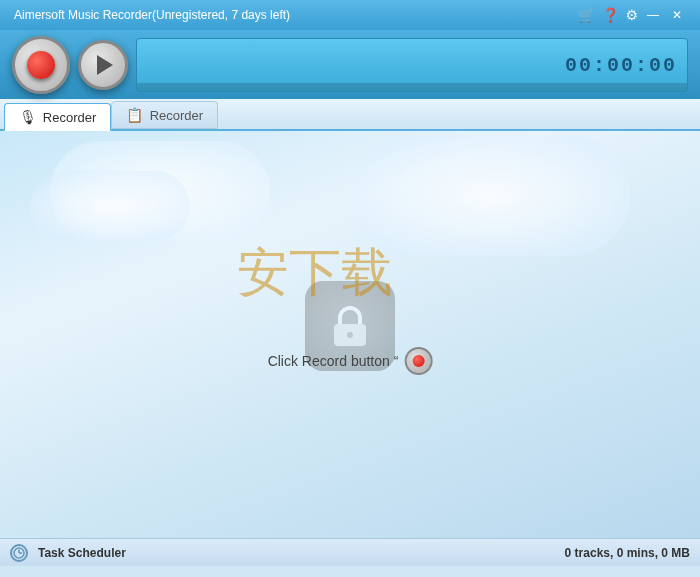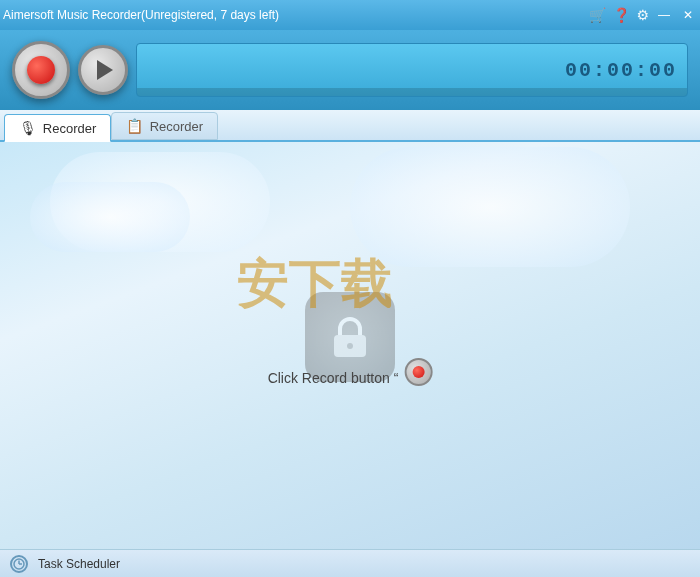--- a/index.html
+++ b/index.html
@@ -12,21 +12,21 @@
       background: #d0e8f5;
     }
 
     
     .title-bar {
       background: linear-gradient(to bottom, #5bb8e8, #3a9fd4);
       height: 30px;
       display: flex;
       align-items: center;
       justify-content: space-between;
-      padding: 0 3px;
+      padding: 0 14px;
       user-select: none;
     }
 
     .title-bar-text {
       color: white;
       font-size: 12px;
       font-weight: normal;
     }
 
     .title-bar-controls {
@@ -50,21 +50,21 @@
       justify-content: center;
       color: white;
       font-size: 12px;
       cursor: pointer;
       border-radius: 2px;
     }
 
     
     .toolbar {
       background: linear-gradient(to bottom, #4db0e0, #2d90c0);
-      height: 80px;
+      height: 69px;
       display: flex;
       align-items: center;
       padding: 0 12px;
       gap: 8px;
     }
 
     .record-btn {
       width: 58px;
       height: 58px;
       border-radius: 50%;
@@ -249,36 +249,36 @@
       font-size: 36px;
     }
 
     .watermark-text {
       position: absolute;
       top: 35%;
       left: 45%;
       transform: translate(-50%, -50%);
       font-size: 52px;
       color: #cc8800;
-      font-weight: bold;
+      font-weight: normal;
       opacity: 0.5;
       white-space: nowrap;
       font-family: serif;
     }
 
     .instruction-text {
       position: absolute;
       bottom: 40%;
       left: 50%;
       transform: translateX(-50%);
       color: #444;
       font-size: 14px;
       white-space: nowrap;
       display: flex;
-      align-items: flex-end;
+      align-items: center;
       gap: 6px;
     }
 
     .inline-record-icon {
       display: inline-flex;
       align-items: center;
       justify-content: center;
       width: 28px;
       height: 28px;
       border-radius: 50%;
@@ -295,20 +295,21 @@
 
     
     .status-bar {
       height: 28px;
       background: linear-gradient(to bottom, #daeaf8, #c5ddf0);
       border-top: 1px solid #a8ccde;
       display: flex;
       align-items: center;
       padding: 0 10px;
       gap: 10px;
+      font-weight: bold;
     }
 
     .status-clock-icon {
       width: 18px;
       height: 18px;
       border-radius: 50%;
       border: 2px solid #6699bb;
       display: flex;
       align-items: center;
       justify-content: center;
@@ -395,13 +396,14 @@
 
 <div class="status-bar">
   <div class="status-clock-icon">
     <svg width="12" height="12" viewBox="0 0 12 12">
       <circle cx="6" cy="6" r="5" fill="none" stroke="#6699bb" stroke-width="1.5"></circle>
       <line x1="6" y1="6" x2="6" y2="2.5" stroke="#6699bb" stroke-width="1.5"></line>
       <line x1="6" y1="6" x2="9" y2="6" stroke="#6699bb" stroke-width="1.5"></line>
     </svg>
   </div>
   <span class="status-text">Task Scheduler</span>
+  <span class="status-stats">0 tracks, 0 mins, 0 MB</span>
 </div>
 
 </body></html>

